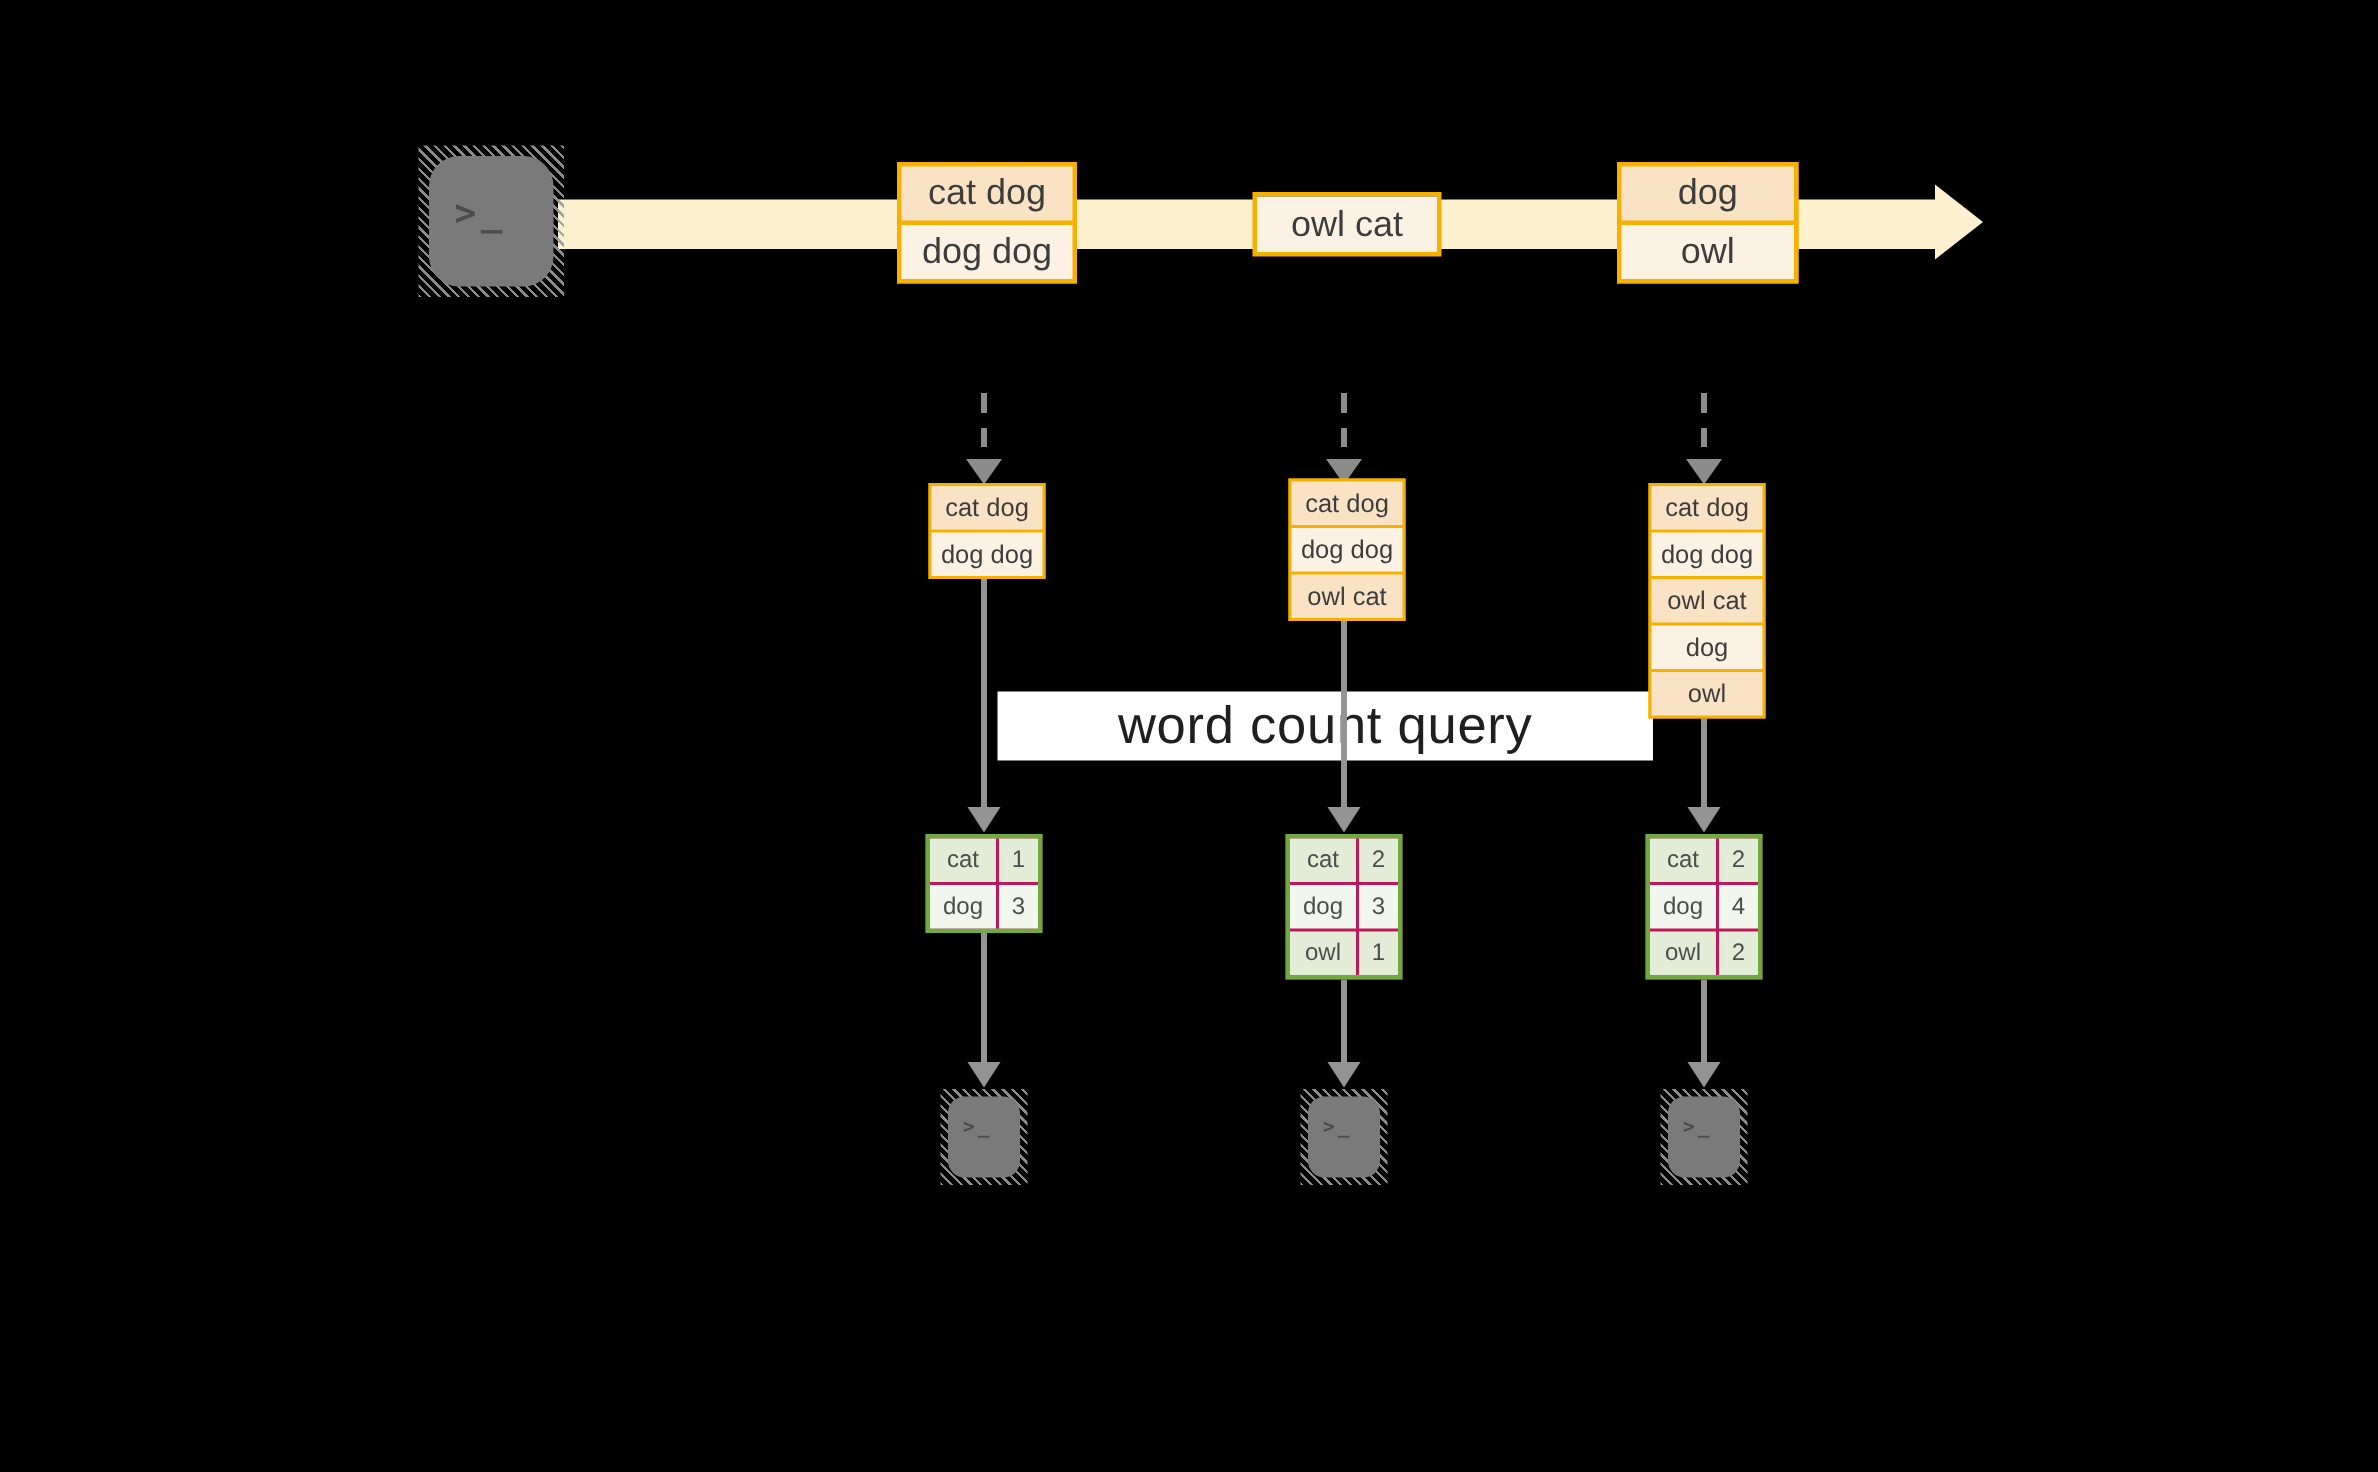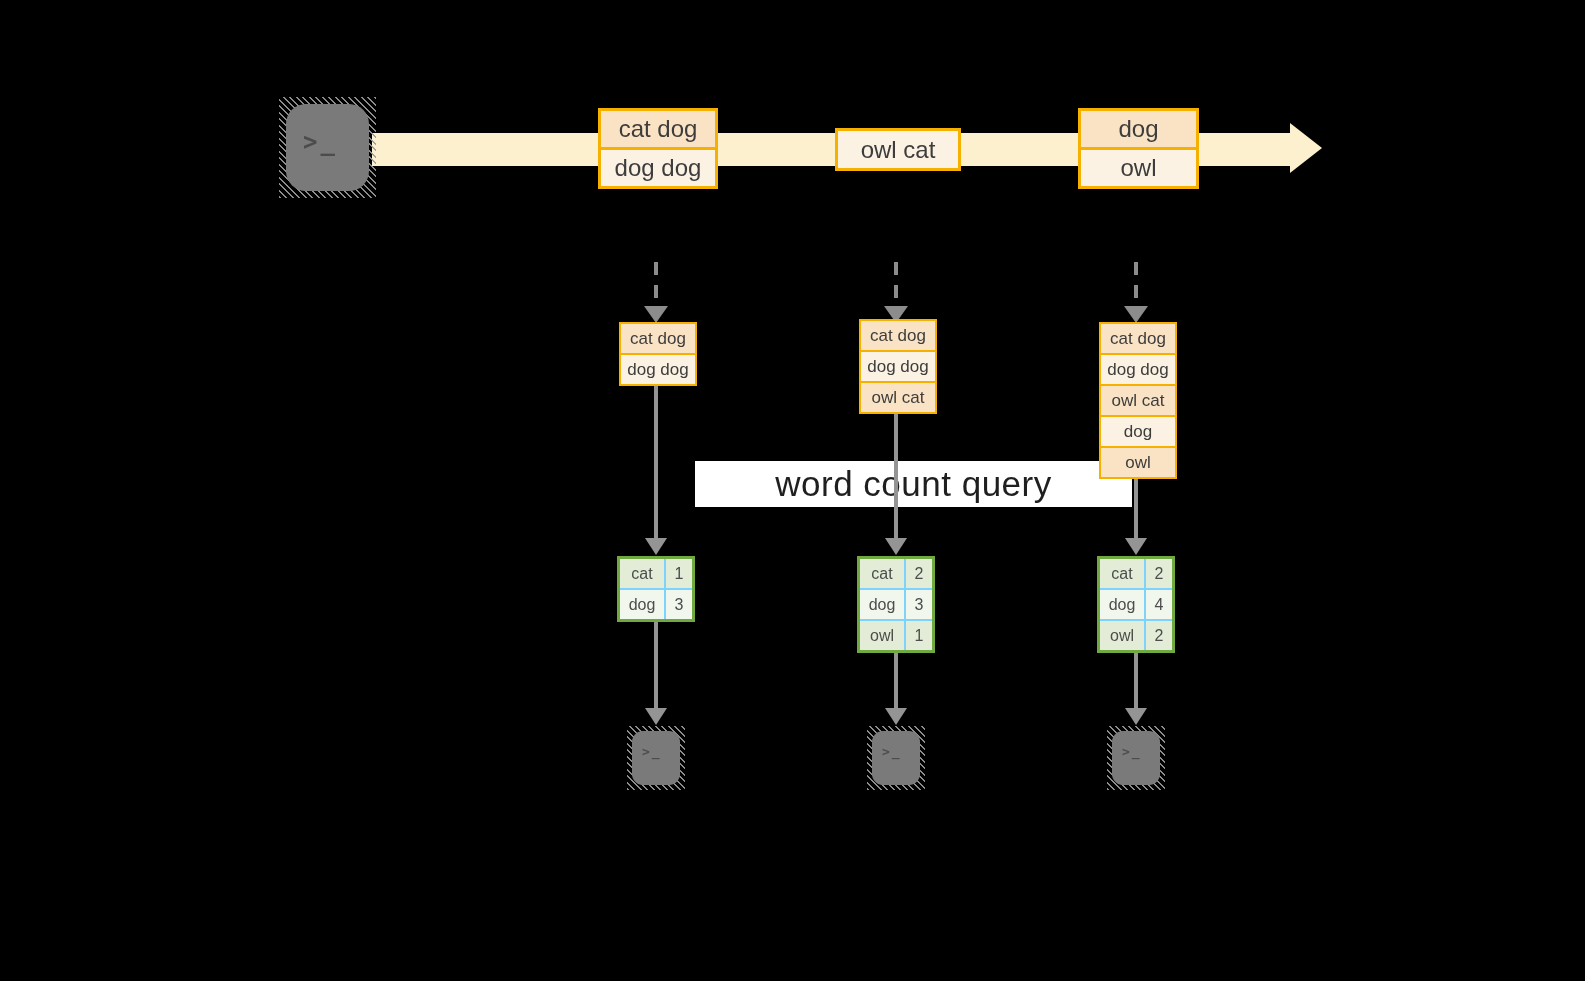--- a/index.html
+++ b/index.html
@@ -26,34 +26,34 @@
   .obox .ocell{display:block;text-align:center;}
   .obox .ocell + .ocell{margin-top:3px;}
   .obox.onstream .ocell{height:36px;line-height:36px;font-size:24px;}
   .obox.single .ocell{height:37px;line-height:37px;font-size:24px;}
   .stack{border-width:2px;}
   .stack .ocell{height:29px;line-height:29px;font-size:17px;}
   .stack .ocell + .ocell{margin-top:2px;}
   .f-a{background:#FAE3C5;}
   .f-b{background:#FCF2E3;}
   
-  .query{position:absolute;left:695px;top:461px;width:437px;height:46px;background:#fff;z-index:1;
+  .query{position:absolute;left:665px;top:461px;width:437px;height:46px;background:#fff;z-index:1;
     display:flex;align-items:center;justify-content:center;}
   .query span{font-size:35px;color:#1f1f1f;letter-spacing:.5px;}
   
   .aline{position:absolute;width:4px;background:#949494;z-index:2;}
   .ahead{position:absolute;width:0;height:0;z-index:2;
     border-left:11px solid transparent;border-right:11px solid transparent;border-top:17px solid #949494;}
   .dline{position:absolute;width:4px;z-index:2;
     background:repeating-linear-gradient(to bottom,#8c8c8c 0 13px,transparent 13px 23px);}
   .dhead{position:absolute;width:0;height:0;z-index:2;
     border-left:12px solid transparent;border-right:12px solid transparent;border-top:17px solid #8c8c8c;}
   
   .gtable{position:absolute;display:grid;grid-template-columns:44px 26px;gap:2px;
-    background:#7dd3fc;border:3px solid #6FA93F;z-index:3;}
+    background:#be185d;border:3px solid #6FA93F;z-index:3;}
   .gcell{height:29px;line-height:29px;text-align:center;font-size:16px;color:#4d4d4d;}
   .g-a{background:#E3ECD7;}
   .g-b{background:#F2F7EE;}
 </style>
 </head>
 <body>
 
 <div id="canvas">
 
   <div class="band"></div>

